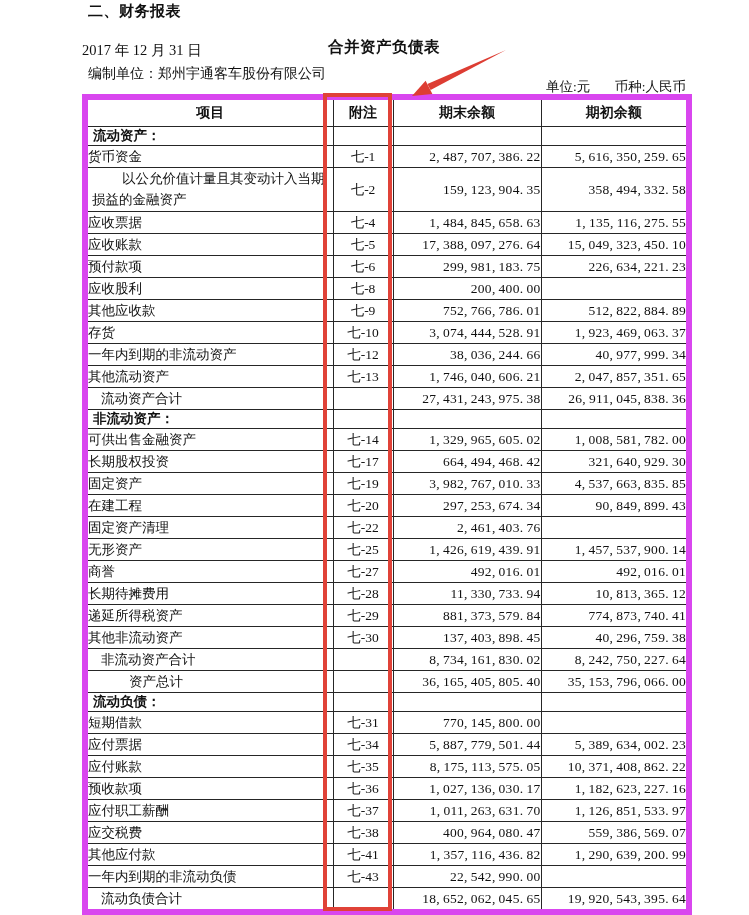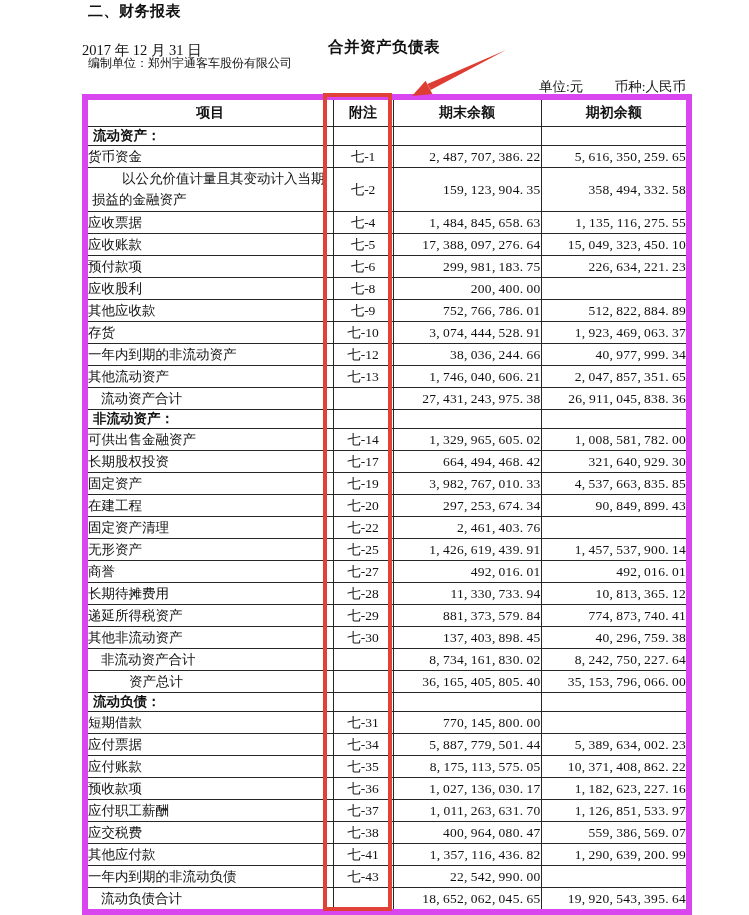--- a/index.html
+++ b/index.html
@@ -4,23 +4,23 @@
 <style>
   html,body{margin:0;padding:0;}
   body{
     width:749px;height:915px;background:#ffffff;position:relative;overflow:hidden;
     font-family:"Liberation Serif","DejaVu Serif",serif;color:#111;
   }
   .page{position:absolute;inset:0;}
   .doc-heading{position:absolute;left:88px;top:2px;font-size:15px;font-weight:bold;letter-spacing:0.5px;}
   .doc-title{position:absolute;left:82px;top:37px;width:604px;text-align:center;font-size:15.5px;font-weight:bold;letter-spacing:0.5px;}
   .doc-date{position:absolute;left:82px;top:41px;width:604px;font-size:14.5px;}
-  .doc-prepared{position:absolute;left:88px;top:55px;font-size:12px;}
+  .doc-prepared{position:absolute;left:88px;top:65px;font-size:14px;}
   .doc-unit{position:absolute;left:82px;top:78px;width:604px;text-align:right;font-size:13.5px;}
-  .doc-unit .gap{margin-left:28px;}
+  .doc-unit .gap{margin-left:21px;}
 
   table.bs{
     position:absolute;left:82px;top:94px;width:604px;
     border-collapse:collapse;table-layout:fixed;font-size:13.5px;
     border:6px solid #d946ef;
   }
   .bs th,.bs td{border:1px solid #262626;padding:0;overflow:hidden;vertical-align:middle;}
   .bs thead th{height:26px;font-weight:bold;font-size:14px;text-align:center;border-bottom:1px solid #262626;}
   tr.r-item td,tr.r-subtotal td,tr.r-total td{height:21px;}
   tr.r-section td{height:18px;}

